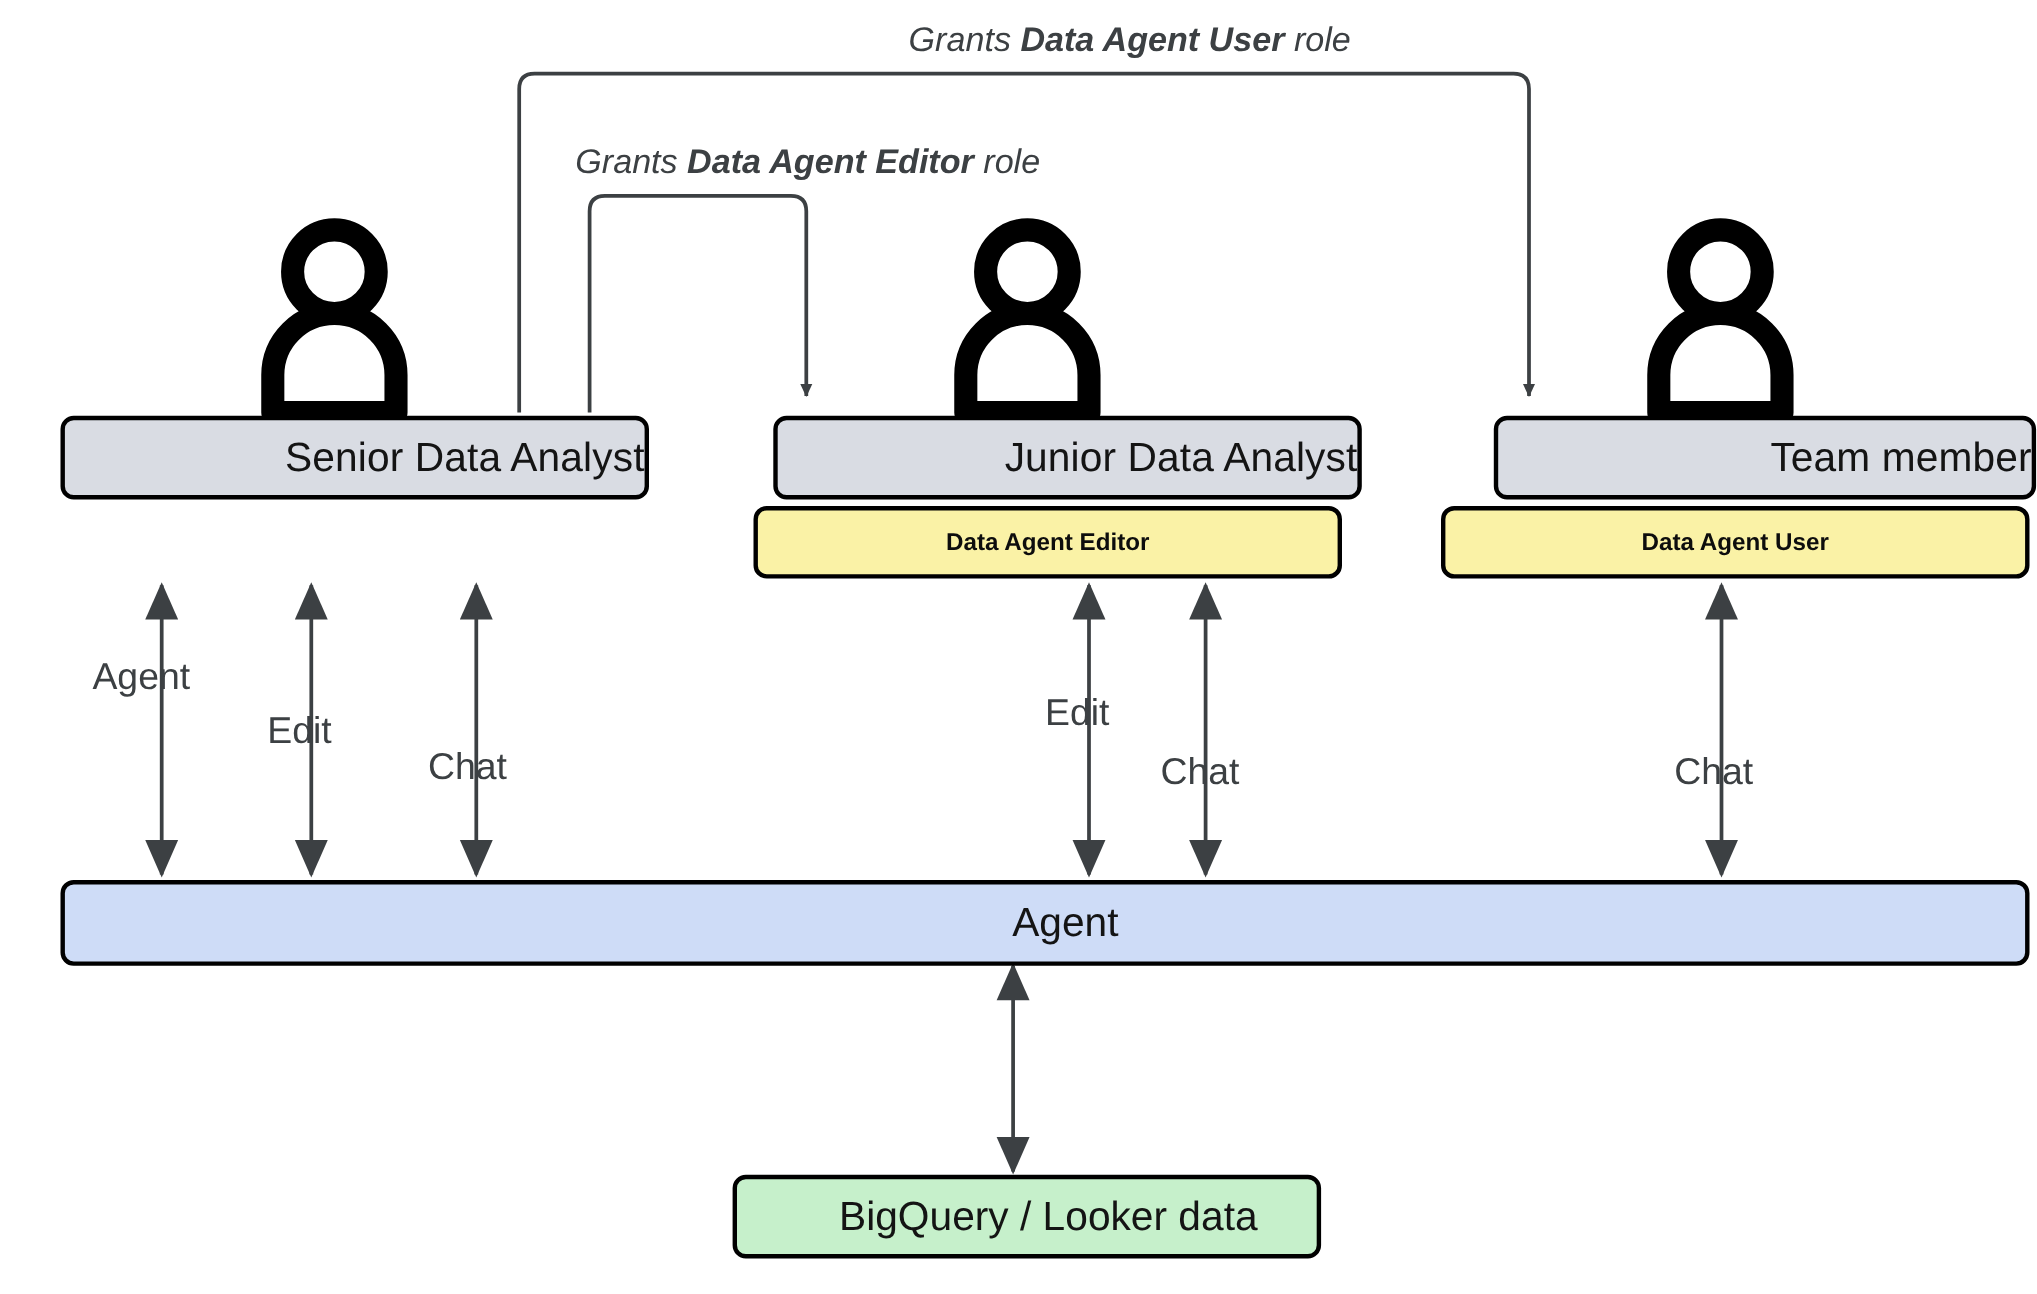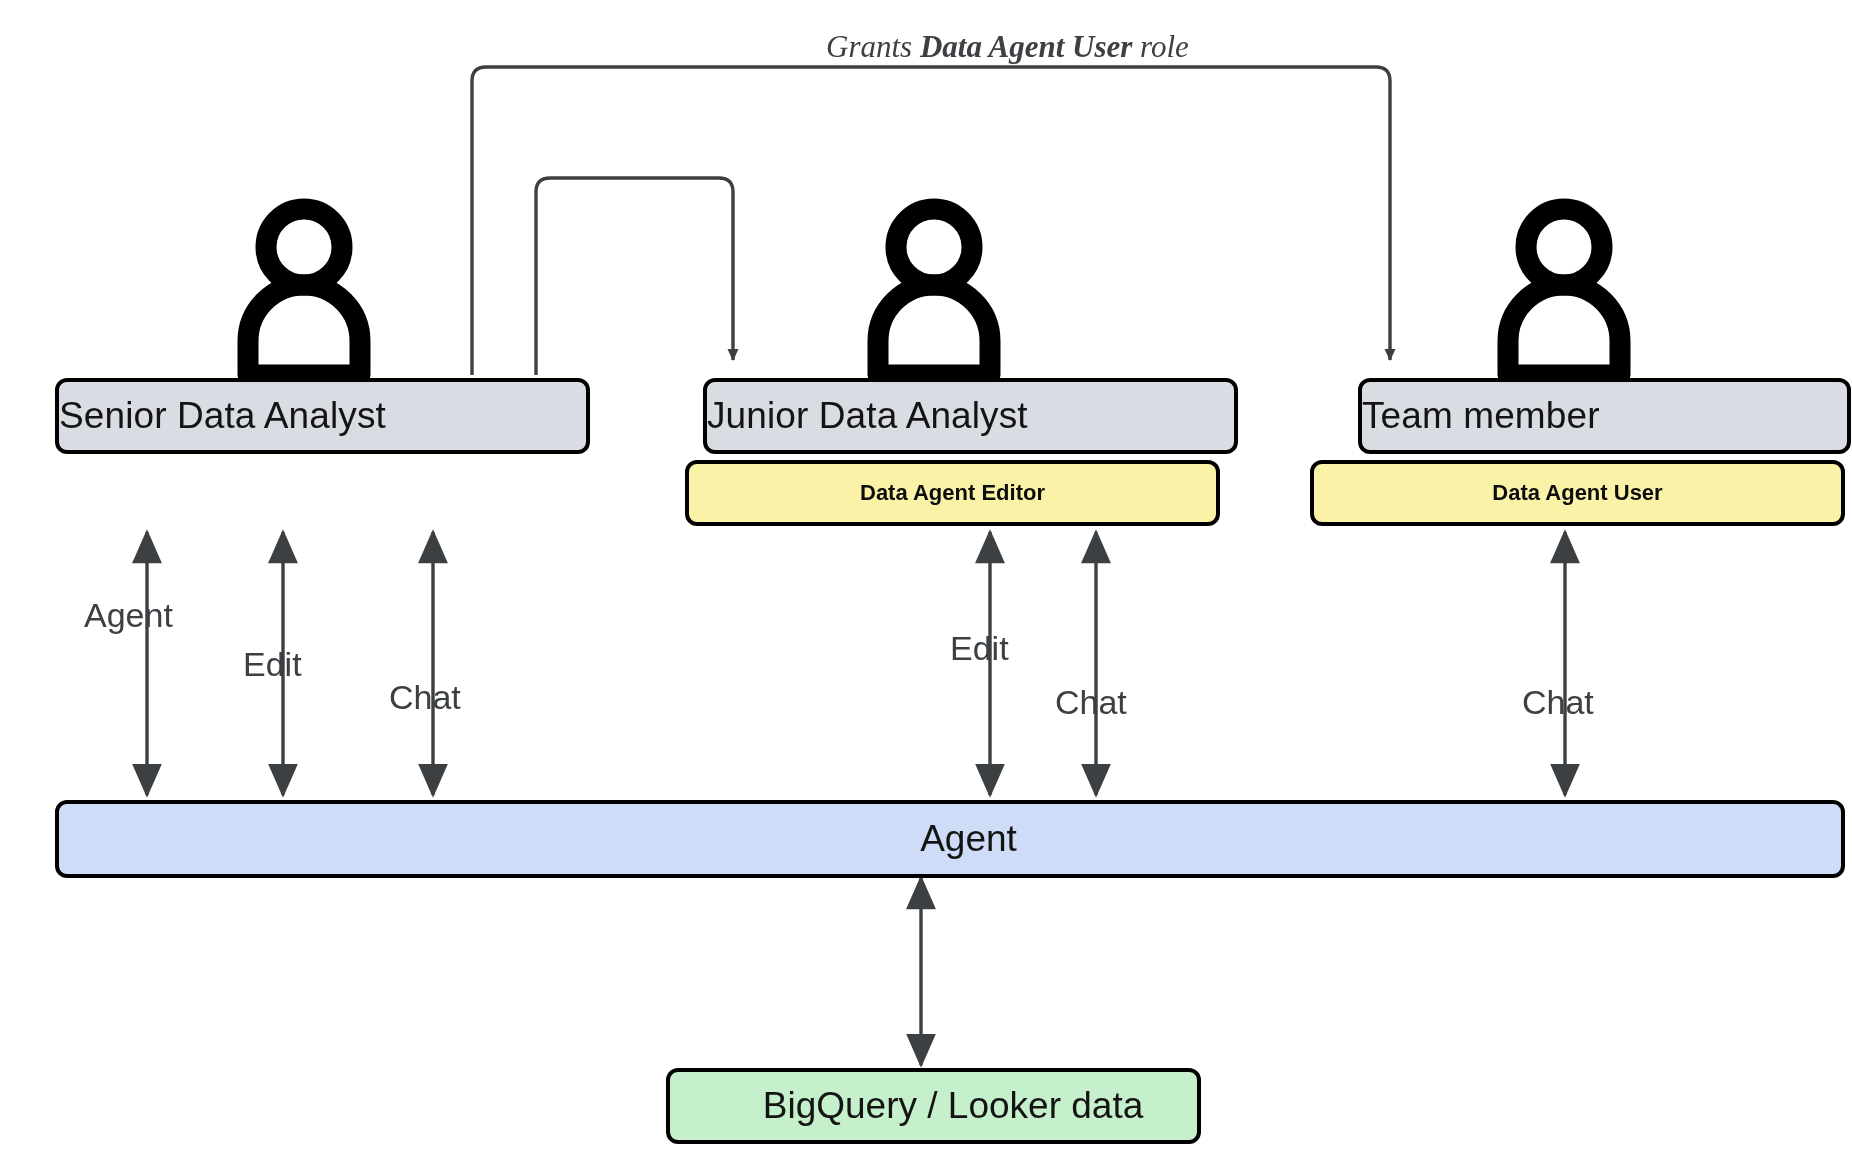--- a/index.html
+++ b/index.html
@@ -26,21 +26,21 @@
     pointer-events: none;
   }
   .box-title {
     position: absolute;
     box-sizing: border-box;
     background: #d9dce3;
     border: 4px solid #000000;
     border-radius: 12px;
     display: flex;
     align-items: center;
-    justify-content: flex-start;
+    justify-content: flex-end;
     font-size: 37px;
     color: #141414;
     letter-spacing: 0.1px;
   }
   .box-role {
     position: absolute;
     box-sizing: border-box;
     background: #faf2a6;
     border: 4px solid #000000;
     border-radius: 12px;
@@ -140,24 +140,27 @@
     <line x1="433" y1="532" x2="433" y2="795" stroke="#3c4043" stroke-width="3.4" marker-start="url(#arrowStart)" marker-end="url(#arrowEnd)"></line>
 
     <line x1="990" y1="532" x2="990" y2="795" stroke="#3c4043" stroke-width="3.4" marker-start="url(#arrowStart)" marker-end="url(#arrowEnd)"></line>
     <line x1="1096" y1="532" x2="1096" y2="795" stroke="#3c4043" stroke-width="3.4" marker-start="url(#arrowStart)" marker-end="url(#arrowEnd)"></line>
 
     <line x1="1565" y1="532" x2="1565" y2="795" stroke="#3c4043" stroke-width="3.4" marker-start="url(#arrowStart)" marker-end="url(#arrowEnd)"></line>
 
     <line x1="921" y1="878" x2="921" y2="1065" stroke="#3c4043" stroke-width="3.4" marker-start="url(#arrowStart)" marker-end="url(#arrowEnd)"></line>
   </svg>
 
-  <div class="grant-label" style="left:826px; top:29px;font-family:Liberation Serif, serif;">
+  <div class="grant-label" style="left:826px; top:18px;">
     <span>Grants </span><b>Data Agent User</b><span> role</span>
   </div>
 
+  <div class="grant-label" style="left:523px; top:129px;">
+    <span>Grants </span><b>Data Agent Editor</b><span> role</span>
+  </div>
 
   <div class="box-title" style="left:55px; top:378px; width:535px; height:76px;">
     <span>Senior Data Analyst</span>
   </div>
 
   <div class="box-title" style="left:685px; top:378px; width:535px; height:76px;margin-left:18px;">
     <span>Junior Data Analyst</span>
   </div>
   <div class="box-role" style="left:685px; top:460px; width:535px; height:66px;">
     <span>Data Agent Editor</span>

